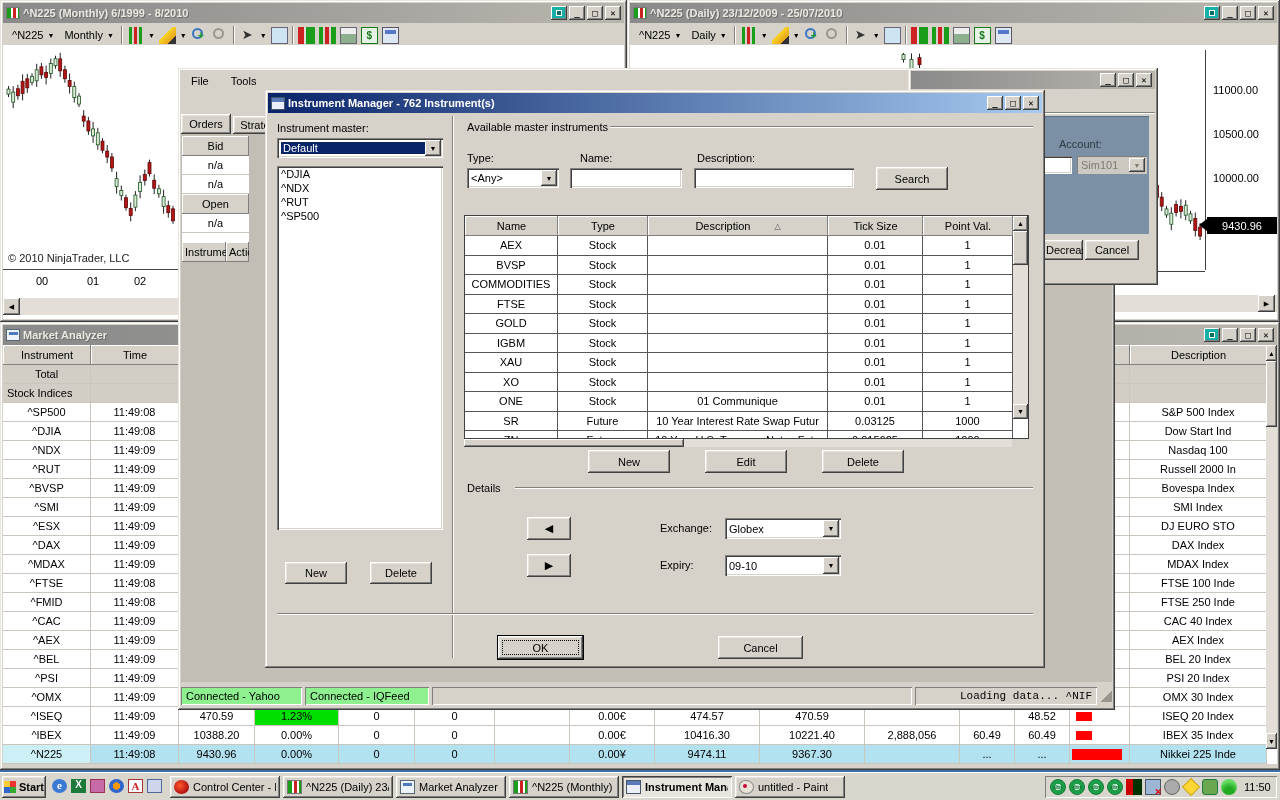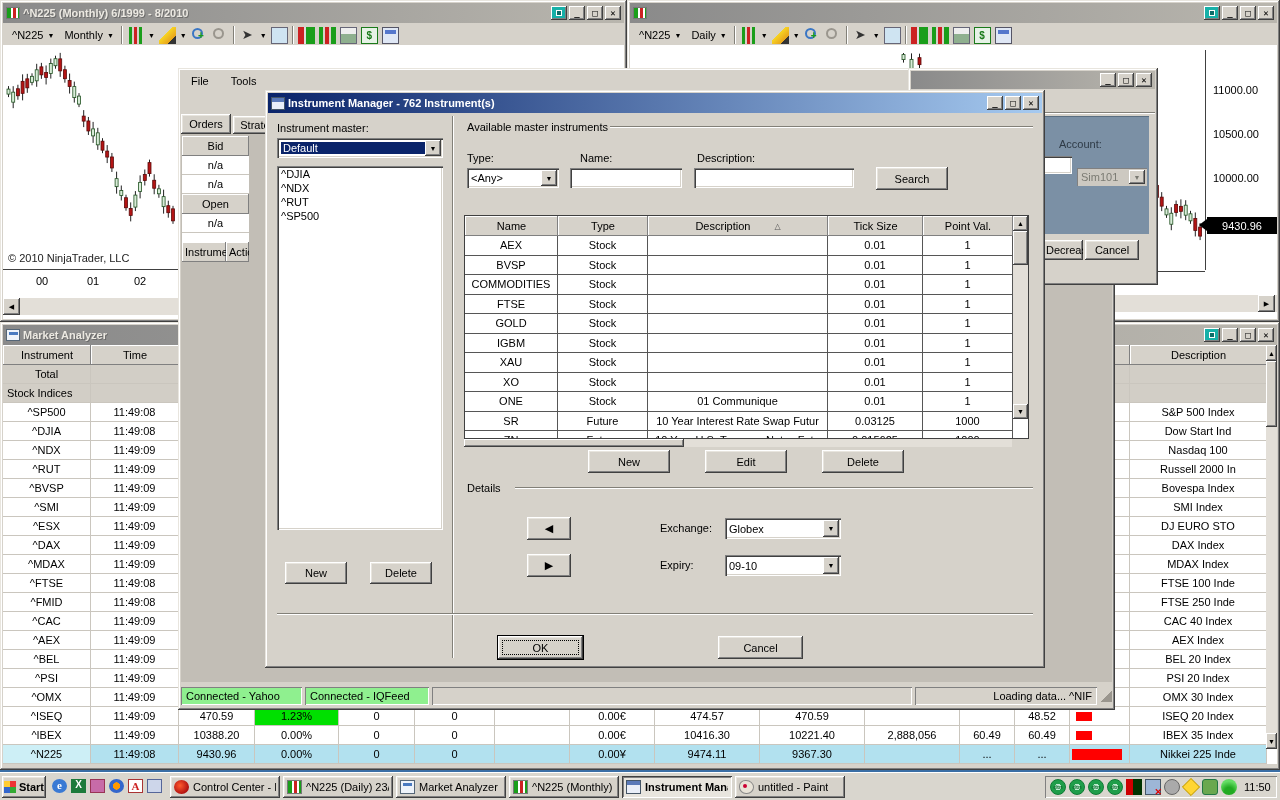--- a/index.html
+++ b/index.html
@@ -226,20 +226,21 @@
       <span class="axis-lbl" style="left:131px;top:230px;">02</span>
       <div class="abs sbtrack" style="left:0;top:253px;width:558px;height:17px;">
         <div class="sbbtn" style="width:17px;height:17px;">◀</div>
       </div>
     </div>
   </div>
 
   <div class="win" style="left:627px;top:0;width:653px;height:322px;">
     <div class="tb inact">
       <span class="icn ic-chart" style="width:14px;height:12px;position:relative;"></span>
+      <span class="t">^N225 (Daily)  23/12/2009 - 25/07/2010</span>
       <span class="tbtns">
         <span class="tbtn teal">
             <span class="mini"></span>
           </span>
         <span class="tbtn">_</span>
         <span class="tbtn">□</span>
         <span class="tbtn">✕</span>
       </span>
     </div>
     <div class="ctb">
@@ -747,40 +748,40 @@
       <div style="height:10px;background:#fff;"></div>
     </div>
     <div class="abs" style="left:4px;top:174px;width:67px;display:flex;">
       <div class="hc" style="width:44px;height:20px;justify-content:flex-start;padding-left:3px;">Instrument</div>
       <div class="hc" style="width:23px;height:20px;justify-content:flex-start;padding-left:3px;">Action</div>
     </div>
     <div class="abs" style="left:3px;right:3px;bottom:4px;height:20px;display:flex;gap:3px;align-items:center;">
       <div class="stpanel stgreen" style="width:121px;">Connected - Yahoo</div>
       <div class="stpanel stgreen" style="width:124px;">Connected - IQFeed</div>
       <div class="stpanel" style="flex:1;"></div>
-      <div class="stpanel" style="width:182px;justify-content:flex-end;">Loading data... ^NIF</div>
+      <div class="stpanel" style="width:182px;justify-content:flex-end;font-family:Liberation Mono, monospace;">Loading data... ^NIF</div>
       <div style="width:12px;height:12px;background:linear-gradient(135deg,transparent 50%,#9a968e 50%);"></div>
     </div>
   </div>
 
   <div class="win" style="left:908px;top:68px;width:250px;height:217px;z-index:4;">
     <div class="tb inact" style="height:18px;">
       <span class="t"></span>
       <span class="tbtns">
         <span class="tbtn">_</span>
         <span class="tbtn">□</span>
         <span class="tbtn">✕</span>
       </span>
     </div>
     <div class="groove abs" style="left:3px;right:3px;top:44px;"></div>
     <div class="abs" style="left:3px;top:48px;width:238px;height:118px;background:#7b90a5;box-shadow:inset 1px 1px #5a6e80;">
       <span class="abs" style="left:112px;top:22px;color:#2e3a46;">O:</span>
       <span class="abs" style="left:148px;top:22px;color:#2e3a46;">Account:</span>
       <div class="sunken abs" style="left:108px;top:40px;width:53px;height:18px;"></div>
-      <div class="combo abs" style="left:166px;top:52px;width:70px;height:18px;background:#cdc9c1;color:#7b7b73;box-shadow:inset 1px 1px #808080;">
+      <div class="combo abs" style="left:166px;top:40px;width:70px;height:18px;background:#cdc9c1;color:#7b7b73;box-shadow:inset 1px 1px #808080;">
         <span>Sim101</span>
         <span class="cbtn">▼</span>
       </div>
     </div>
     <div class="b3 abs" style="left:77px;top:172px;width:56px;height:20px;overflow:hidden;justify-content:flex-start;padding-left:3px;">Increase</div>
     <div class="b3 abs" style="left:135px;top:172px;width:40px;height:20px;overflow:hidden;justify-content:flex-start;padding-left:3px;">Decrease</div>
     <div class="b3 abs" style="left:177px;top:172px;width:54px;height:20px;">Cancel</div>
   </div>
 
   <div class="win" style="left:265px;top:90px;width:780px;height:578px;z-index:5;">

